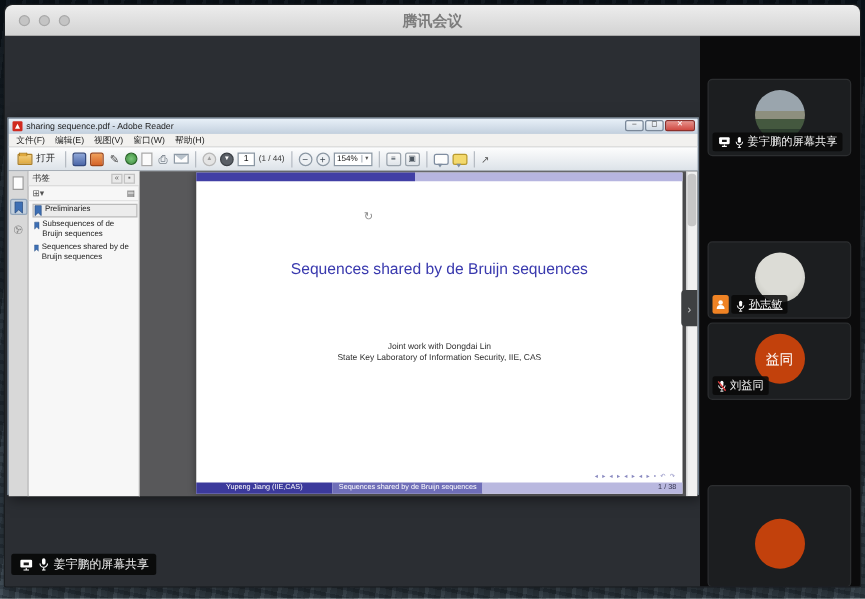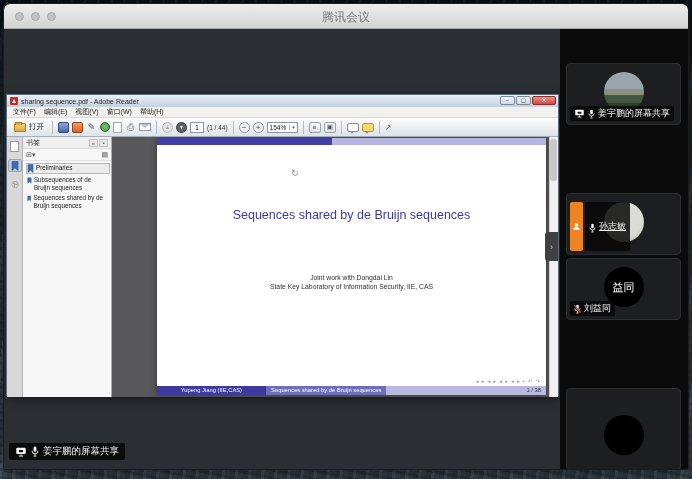--- a/index.html
+++ b/index.html
@@ -18,44 +18,44 @@
   .tx-window { position:absolute; left:3px; top:3px; width:686px; height:467px;
     border-radius:6px 6px 2px 2px; box-shadow:0 8px 24px rgba(0,0,0,.55);
     background:#2a2d31; overflow:hidden; border:1px solid #1a1d20; }
   .tx-titlebar { position:relative; height:25px;
     background:linear-gradient(#ededed,#d3d3d3); border-bottom:1px solid #a9a9a9;
     border-radius:6px 6px 0 0; }
   .tl-dot { position:absolute; top:8px; width:9px; height:9px; border-radius:50%;
     background:#c4c4c4; border:1px solid #a9a9a9; }
   .tl-close{ left:11px; } .tl-min{ left:27px; } .tl-zoom{ left:43px; }
   .tx-title { position:absolute; left:0; right:0; top:5px; text-align:center;
-    font-size:12px; color:#7c7c7c; }
+    font-size:12px; color:#7c7c7c;font-weight:bold; }
   .tx-content { position:relative; height:441px; background:#2b2e33; }
 
   
   .sidebar { position:absolute; top:0; right:0; width:128px; height:441px;
     background:#0b0b0c; overflow:hidden; }
   .tile { position:absolute; left:6px; width:115px; height:62px;
     background:#1c1e20; border:1px solid #2c2e30; border-radius:4px; overflow:hidden; }
   .tile.active { border:2px solid #27b14e; }
   .avatar { position:absolute; left:50%; top:8px; transform:translateX(-50%);
     width:40px; height:40px; border-radius:50%; display:flex; align-items:center;
     justify-content:center; font-size:11px; color:#fff; overflow:hidden; }
   .av-building { background:linear-gradient(180deg,#9aa5ad 0 42%,#8d8f7e 42% 58%,#44583f 58% 78%,#2c3d2e 78% 100%); }
   .av-lake { background:linear-gradient(180deg,#6fa8dc 0 38%,#b9d4ec 38% 52%,#49758f 52% 75%,#2f5068 75% 100%); }
   .av-light { background:radial-gradient(circle at 50% 40%,#dcdcd6 0 55%,#b9b9b0 100%); }
-  .av-blue { background:#000000;text-align:right; }
+  .av-blue { background:#c2410c;text-align:right; }
   .tile-label { position:absolute; left:3px; bottom:3px; display:flex; align-items:center;
     gap:3px; background:rgba(8,8,8,.85); border-radius:2px; padding:1px 4px;
     font-size:9px; color:#f0f0f0; white-space:nowrap; }
   .label-row { position:absolute; left:3px; bottom:3px; display:flex; align-items:stretch; gap:2px; }
   .host-badge { width:13px; background:#f08324; border-radius:2px; display:flex;
     align-items:center; justify-content:center; }
   .lbl { display:flex; align-items:flex-end; gap:3px; background:rgba(8,8,8,.85);
-    border-radius:2px; padding:18px 4px; font-size:9px; color:#f0f0f0; white-space:nowrap;text-decoration:underline; }
+    border-radius:2px; padding:1px 4px; font-size:9px; color:#f0f0f0; white-space:nowrap;text-decoration:underline; }
 
   
   .share-banner { position:absolute; left:5px; bottom:10px; display:flex; align-items:center;
     gap:4px; background:rgba(5,5,5,.85); border-radius:2px; padding:2px 6px;
     font-size:9.5px; color:#f2f2f2; }
 
   
   .rd-window { position:absolute; left:2px; top:65px; width:553px; height:302px;
     background:#c8d2dd; border:1px solid #5f6e7d; box-shadow:2px 3px 10px rgba(0,0,0,.5); }
   .rd-titlebar { position:relative; height:12px;

